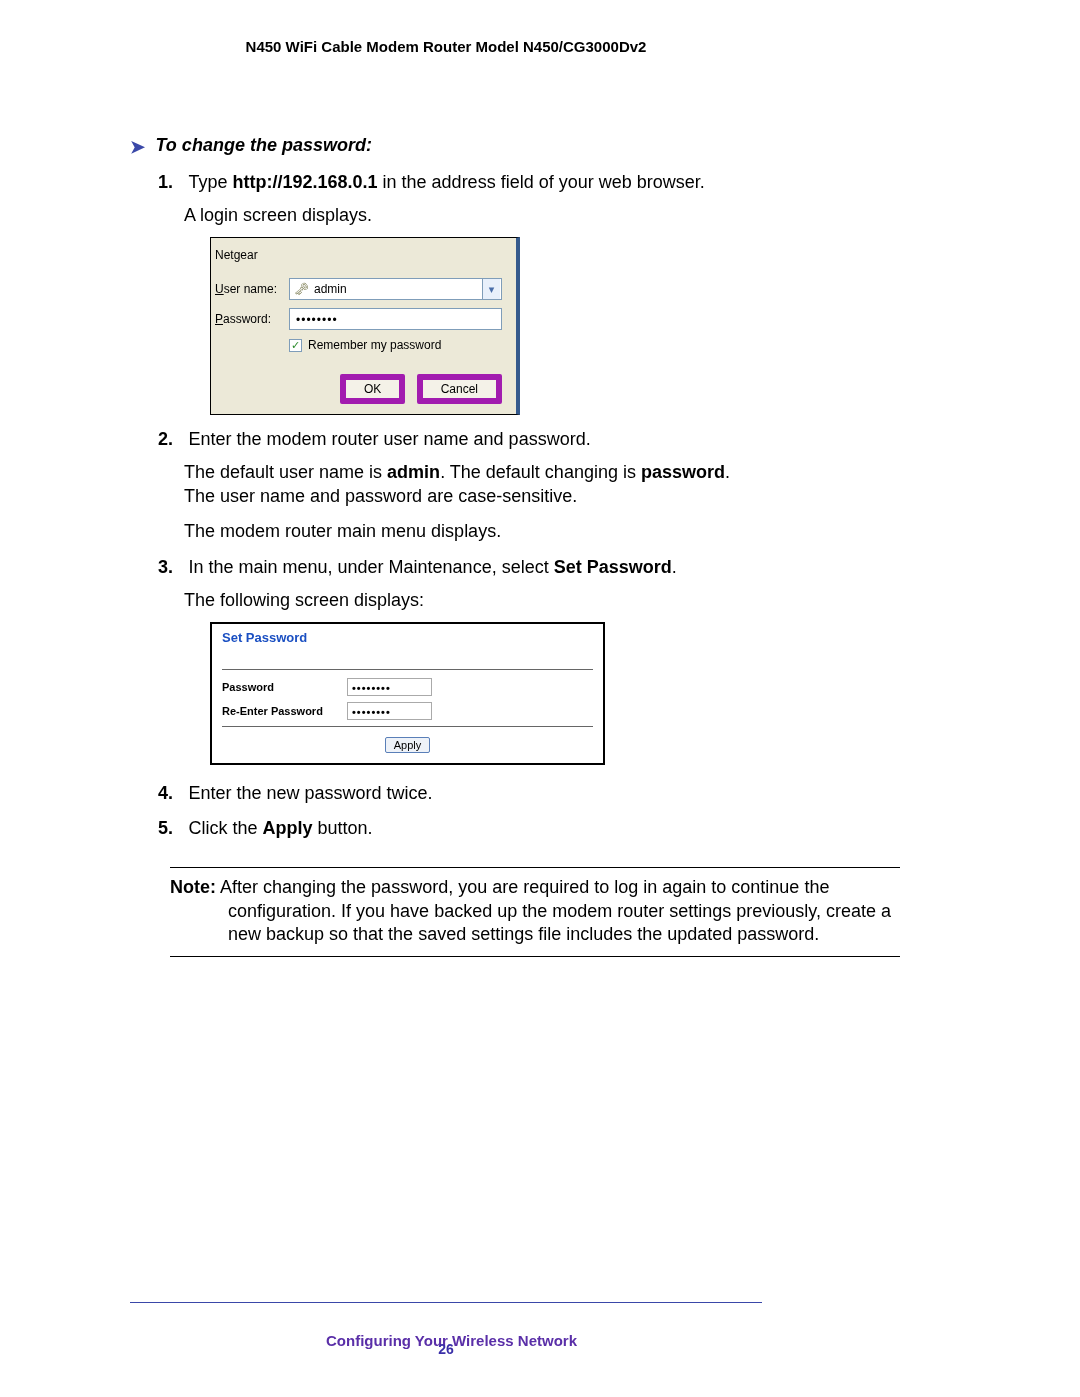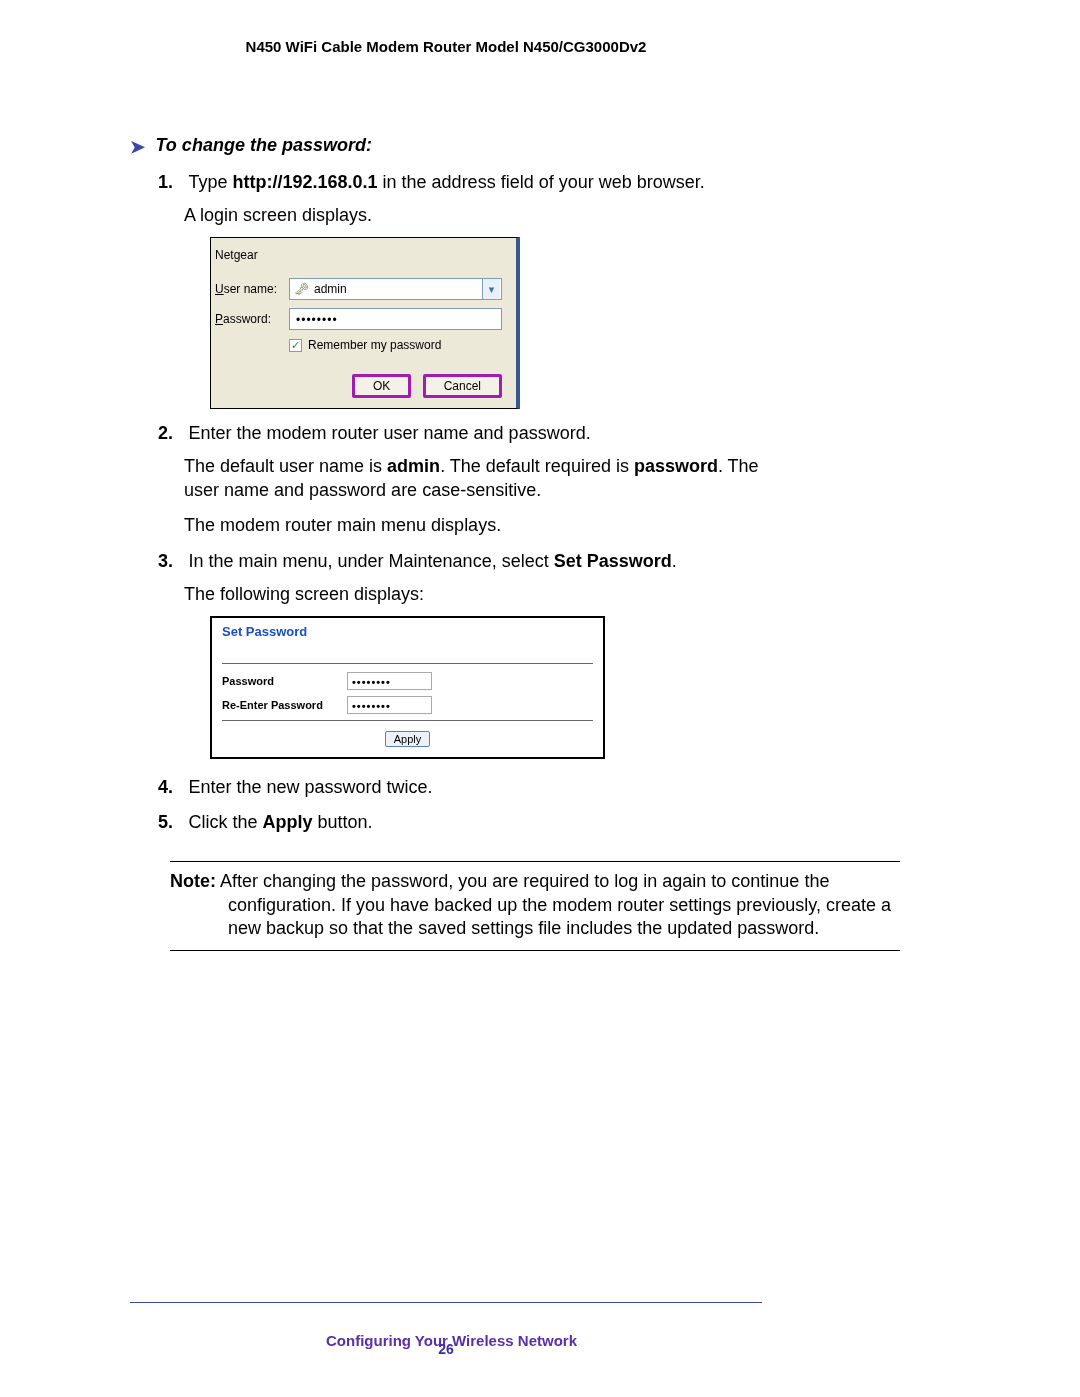--- a/index.html
+++ b/index.html
@@ -145,21 +145,21 @@
     color:#2a8a2a;
     font-size:11px;
     line-height:11px;
     text-align:center;
   }
   .login-buttons {
     text-align: right;
   }
   .win-btn {
     display:inline-block;
-    border:3px solid #a21caf;
+    border:6px solid #a21caf;
     background:#f4f2e8;
     font-size:12px;
     padding:2px 18px;
     margin-left:8px;
     border-radius:2px;
   }
   
   .set-pwd-panel {
     width: 395px;
     margin: 8px 0 18px 52px;
@@ -307,21 +307,21 @@
           <span class="win-btn">OK</span>
           <span class="win-btn">Cancel</span>
         </div>
       </div>
     </li>
 
     <li>
       <span class="step-num">2.</span>
       <span class="step-text">Enter the modem router user name and password.</span>
       <div class="sub">
-        <span>The default user name is </span><b>admin</b><span>. The default required is </span><b>password</b><span>. The user name and password are case-sensitive.</span>
+        <span>The default user name is </span><b>admin</b><span>. The default changing is </span><b>password</b><span>. The user name and password are case-sensitive.</span>
       </div>
       <div class="sub">The modem router main menu displays.</div>
     </li>
 
     <li>
       <span class="step-num">3.</span>
       <span class="step-text">
         <span>In the main menu, under Maintenance, select </span><b>Set Password</b><span>.</span>
       </span>
       <div class="sub">The following screen displays:</div>

